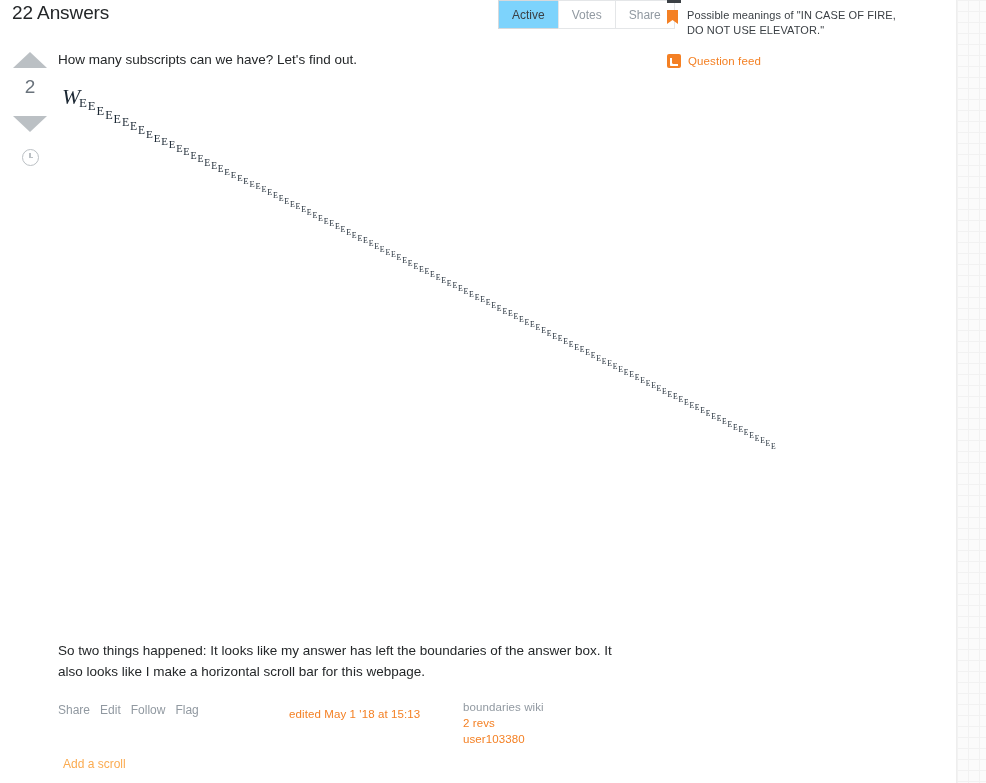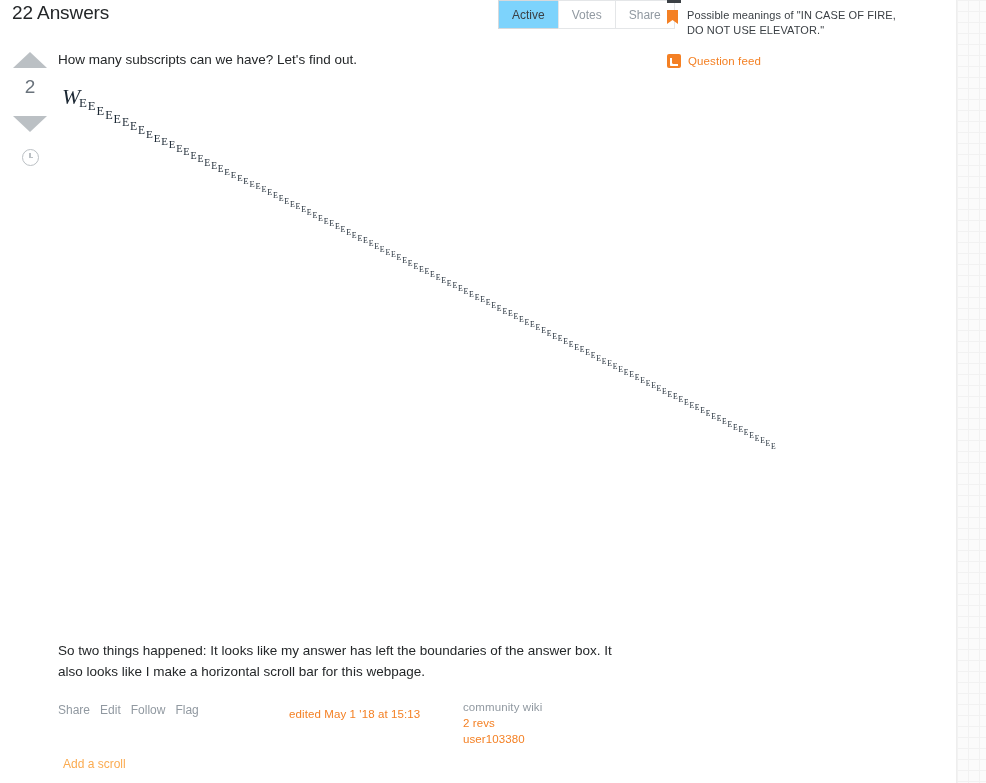--- a/index.html
+++ b/index.html
@@ -494,19 +494,19 @@
   <div id="post-menu">
     <span class="post-menu-link">Share</span>
     <span class="post-menu-link">Edit</span>
     <span class="post-menu-link">Follow</span>
     <span class="post-menu-link">Flag</span>
   </div>
 
   <div id="edited-stamp">edited May 1 '18 at 15:13</div>
 
   <div id="post-signature">
-    <div id="signature-wiki">community wiki</div>
+    <div id="signature-wiki">boundaries wiki</div>
     <div id="signature-revs">2 revs</div>
     <div id="signature-user">user103380</div>
   </div>
 </div>
 
 <div id="add-comment">Add a scroll</div>
 
 </body></html>

